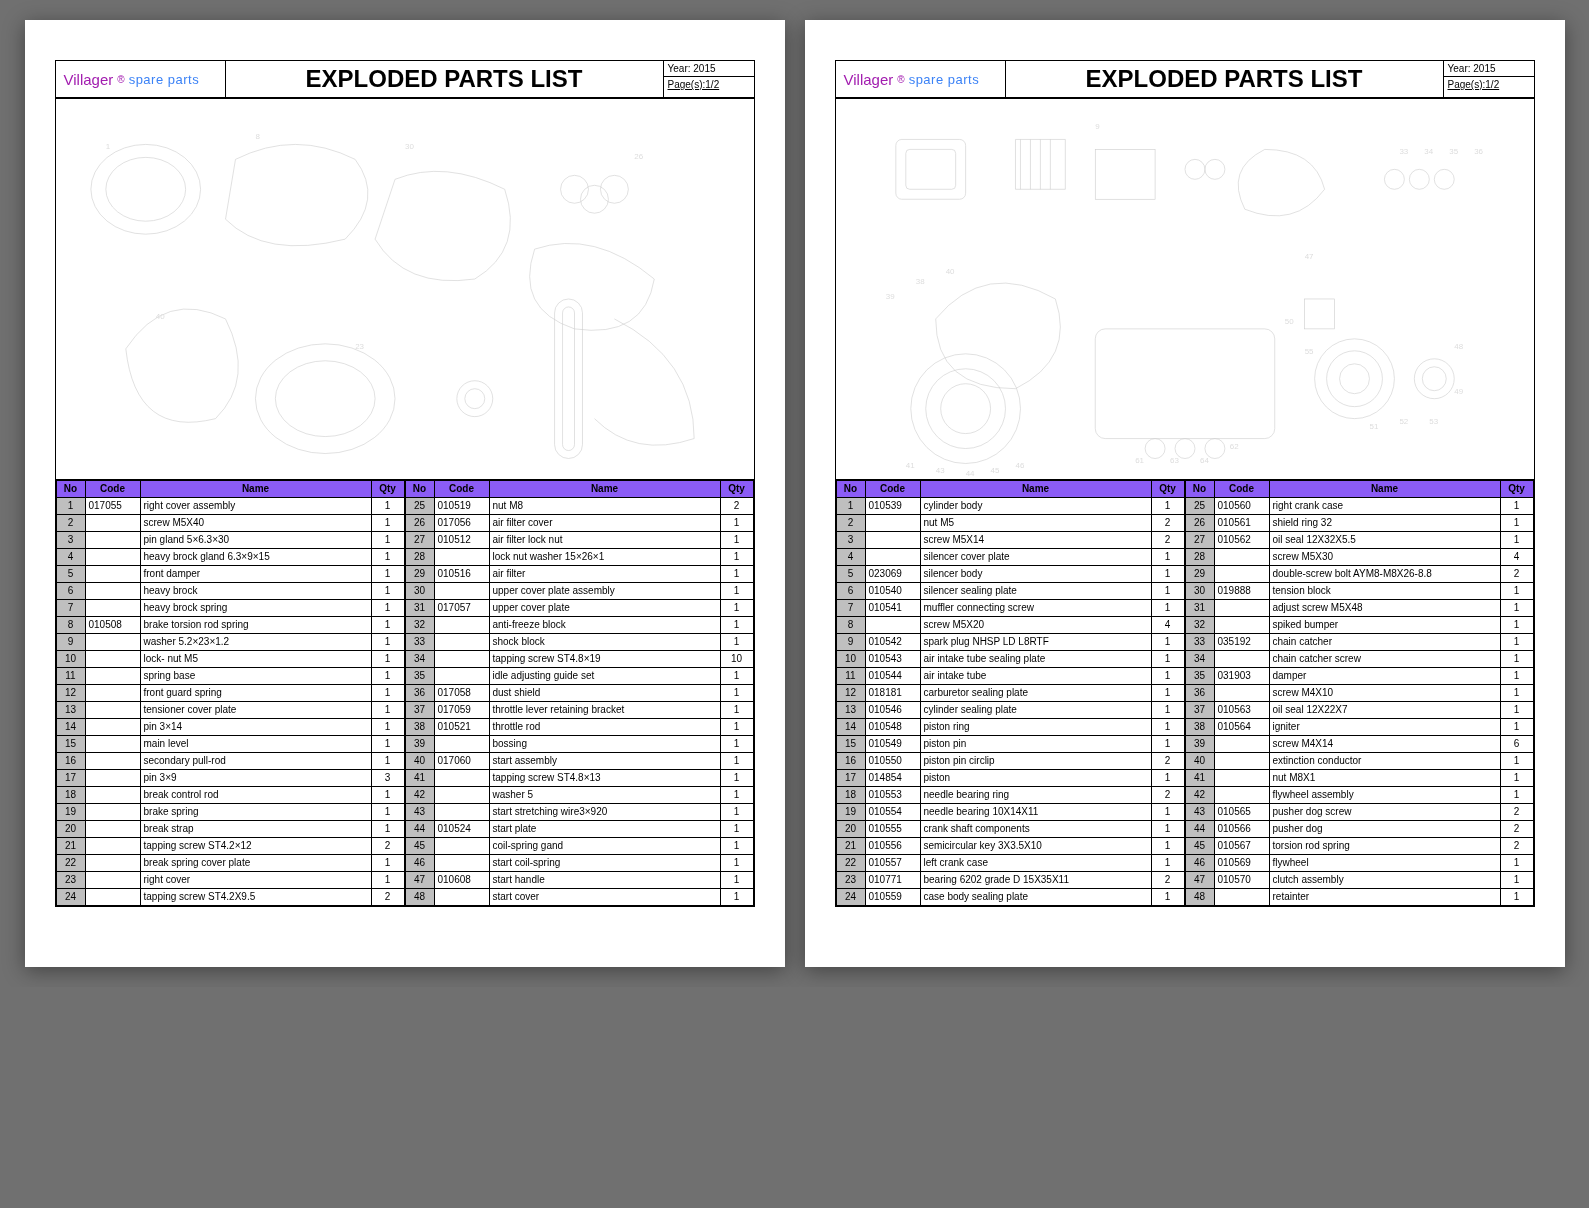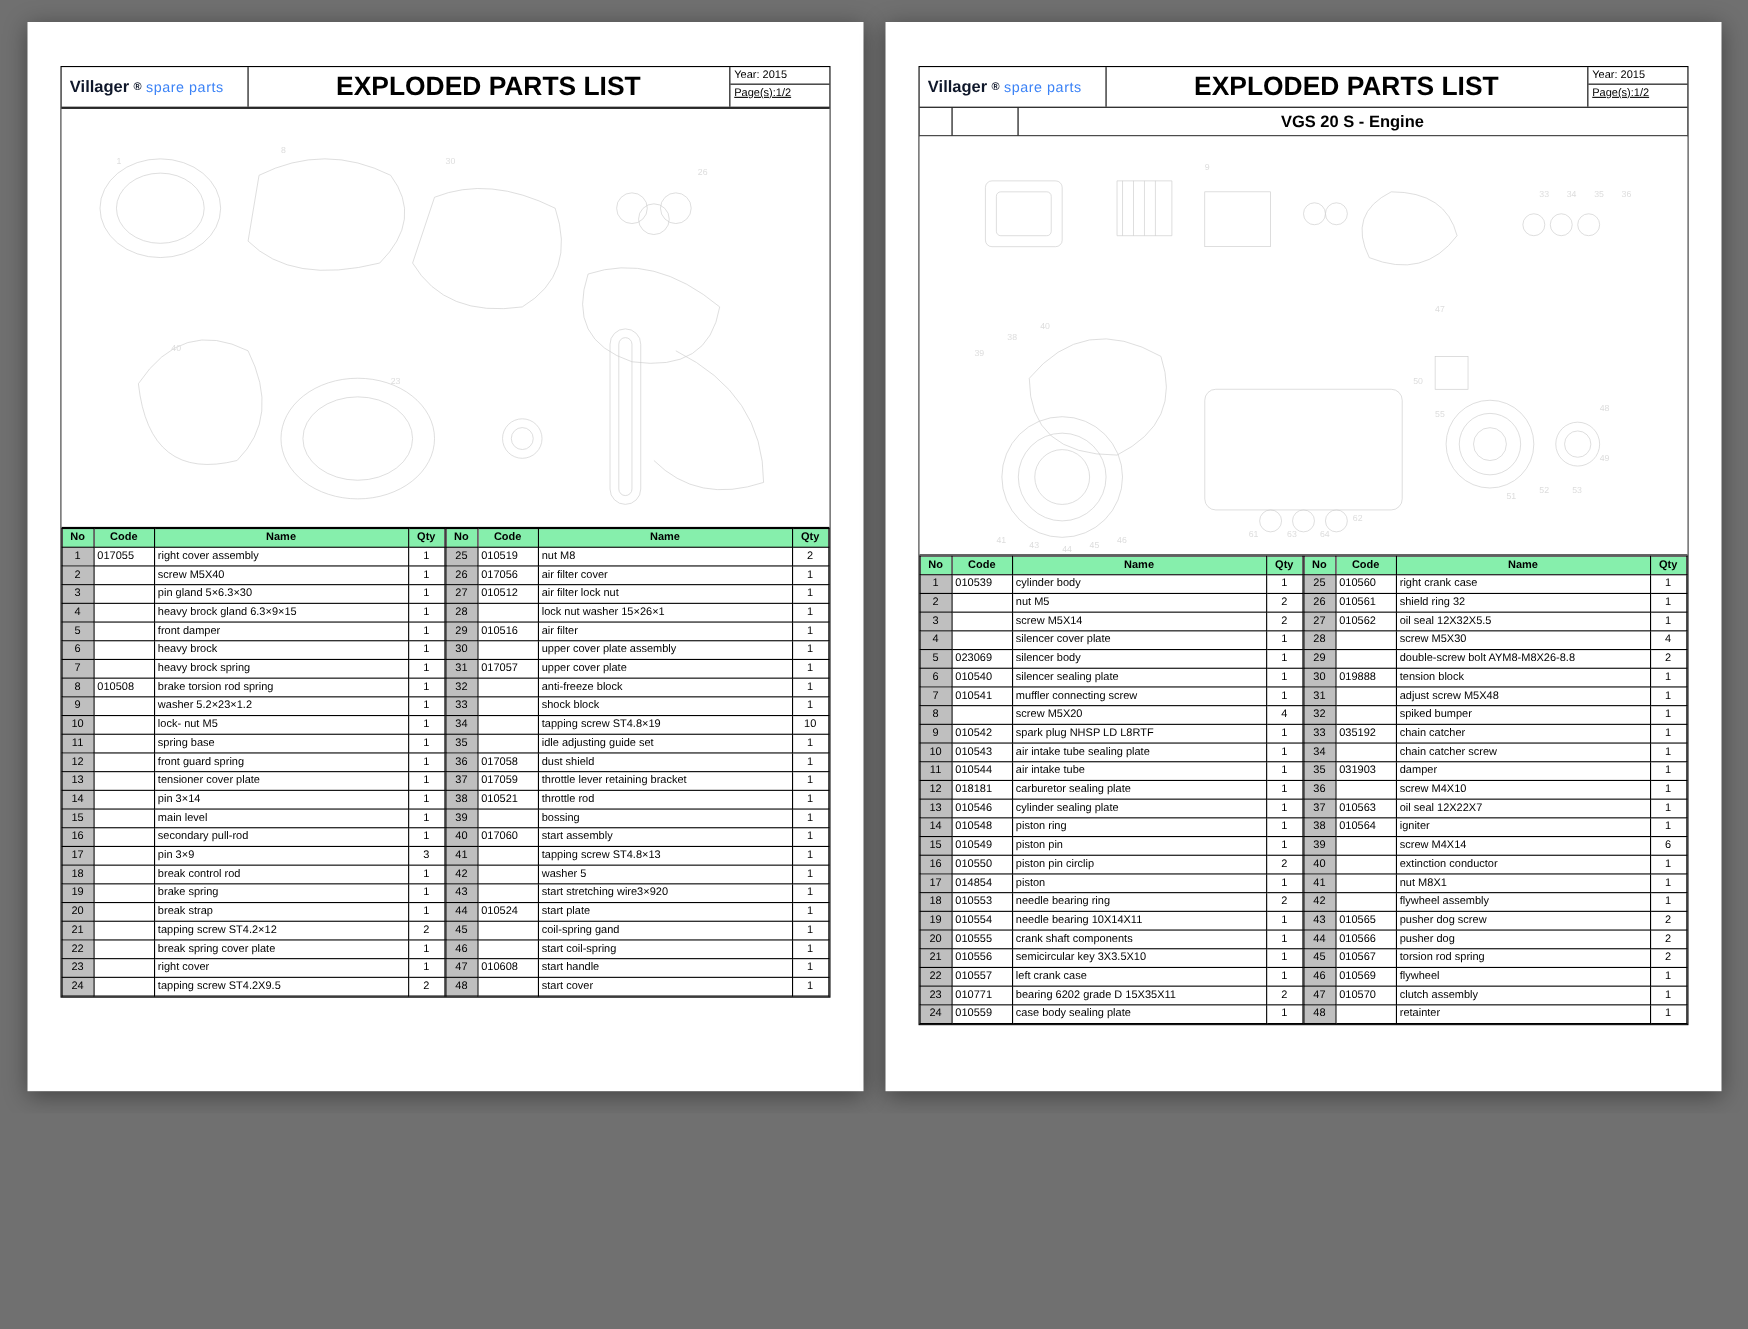--- a/index.html
+++ b/index.html
@@ -27,21 +27,21 @@
     border-bottom: 1.5px solid #000;
   }
   .brand {
     border-right: 1.5px solid #000;
     padding: 6px 8px;
     font-size: 13px;
     display: flex;
     align-items: center;
     gap: 4px;
   }
-  .brand .v { color: #0f172a; font-weight: bold; font-size: 15px;}
+  .brand .v { color: #a21caf; font-weight: normal; font-size: 15px;}
   .brand .sp { color: #3b82f6; font-size: 13px; letter-spacing: .5px;}
   .title {
     text-align: center;
     font-weight: bold;
     font-size: 24px;
     padding: 4px;
     border-right: 1.5px solid #000;
   }
   .meta {
     font-size: 10px;
@@ -84,21 +84,21 @@
   th, td {
     border: 1px solid #000;
     padding: 1px 3px;
     text-align: left;
     height: 14px;
     line-height: 14px;
     overflow: hidden;
     white-space: nowrap;
   }
   th {
-    background: #86efac;
+    background: #8b5cf6;
     text-align: center;
     font-weight: bold;
   }
   td.no { background:#bfbfbf; text-align:center; width:22px;}
   td.code { width:48px; text-align:left;}
   td.qty { width:26px; text-align:center;}
   td.name { }
   .tblwrap table:first-child { border-right:1.5px solid #000;}
 </style>
 </head>
@@ -479,21 +479,20 @@
       </div>
       <div class="title">EXPLODED PARTS LIST</div>
       <div class="meta">
         <div>Year: 2015</div>
         <div>Page(s):1/2</div>
       </div>
     </div>
     <div class="subhdr">
       <div class="c1"></div>
         <div class="c2"></div>
-      <div class="subtitle">VGS 20 S - Engine</div>
     </div>
     <div class="diagram">
       <svg viewBox="0 0 700 380">
         <g stroke="#ccc" stroke-width="0.6" fill="none">
           <rect x="60" y="40" width="70" height="60" rx="6"></rect>
           <rect x="70" y="50" width="50" height="40" rx="4"></rect>
           <path d="M180 40 l50 0 l0 50 l-50 0z M185 40 l0 50 M195 40 l0 50 M205 40 l0 50 M215 40 l0 50"></path>
           <rect x="260" y="50" width="60" height="50"></rect>
           <circle cx="360" cy="70" r="10"></circle>
             <circle cx="380" cy="70" r="10"></circle>

